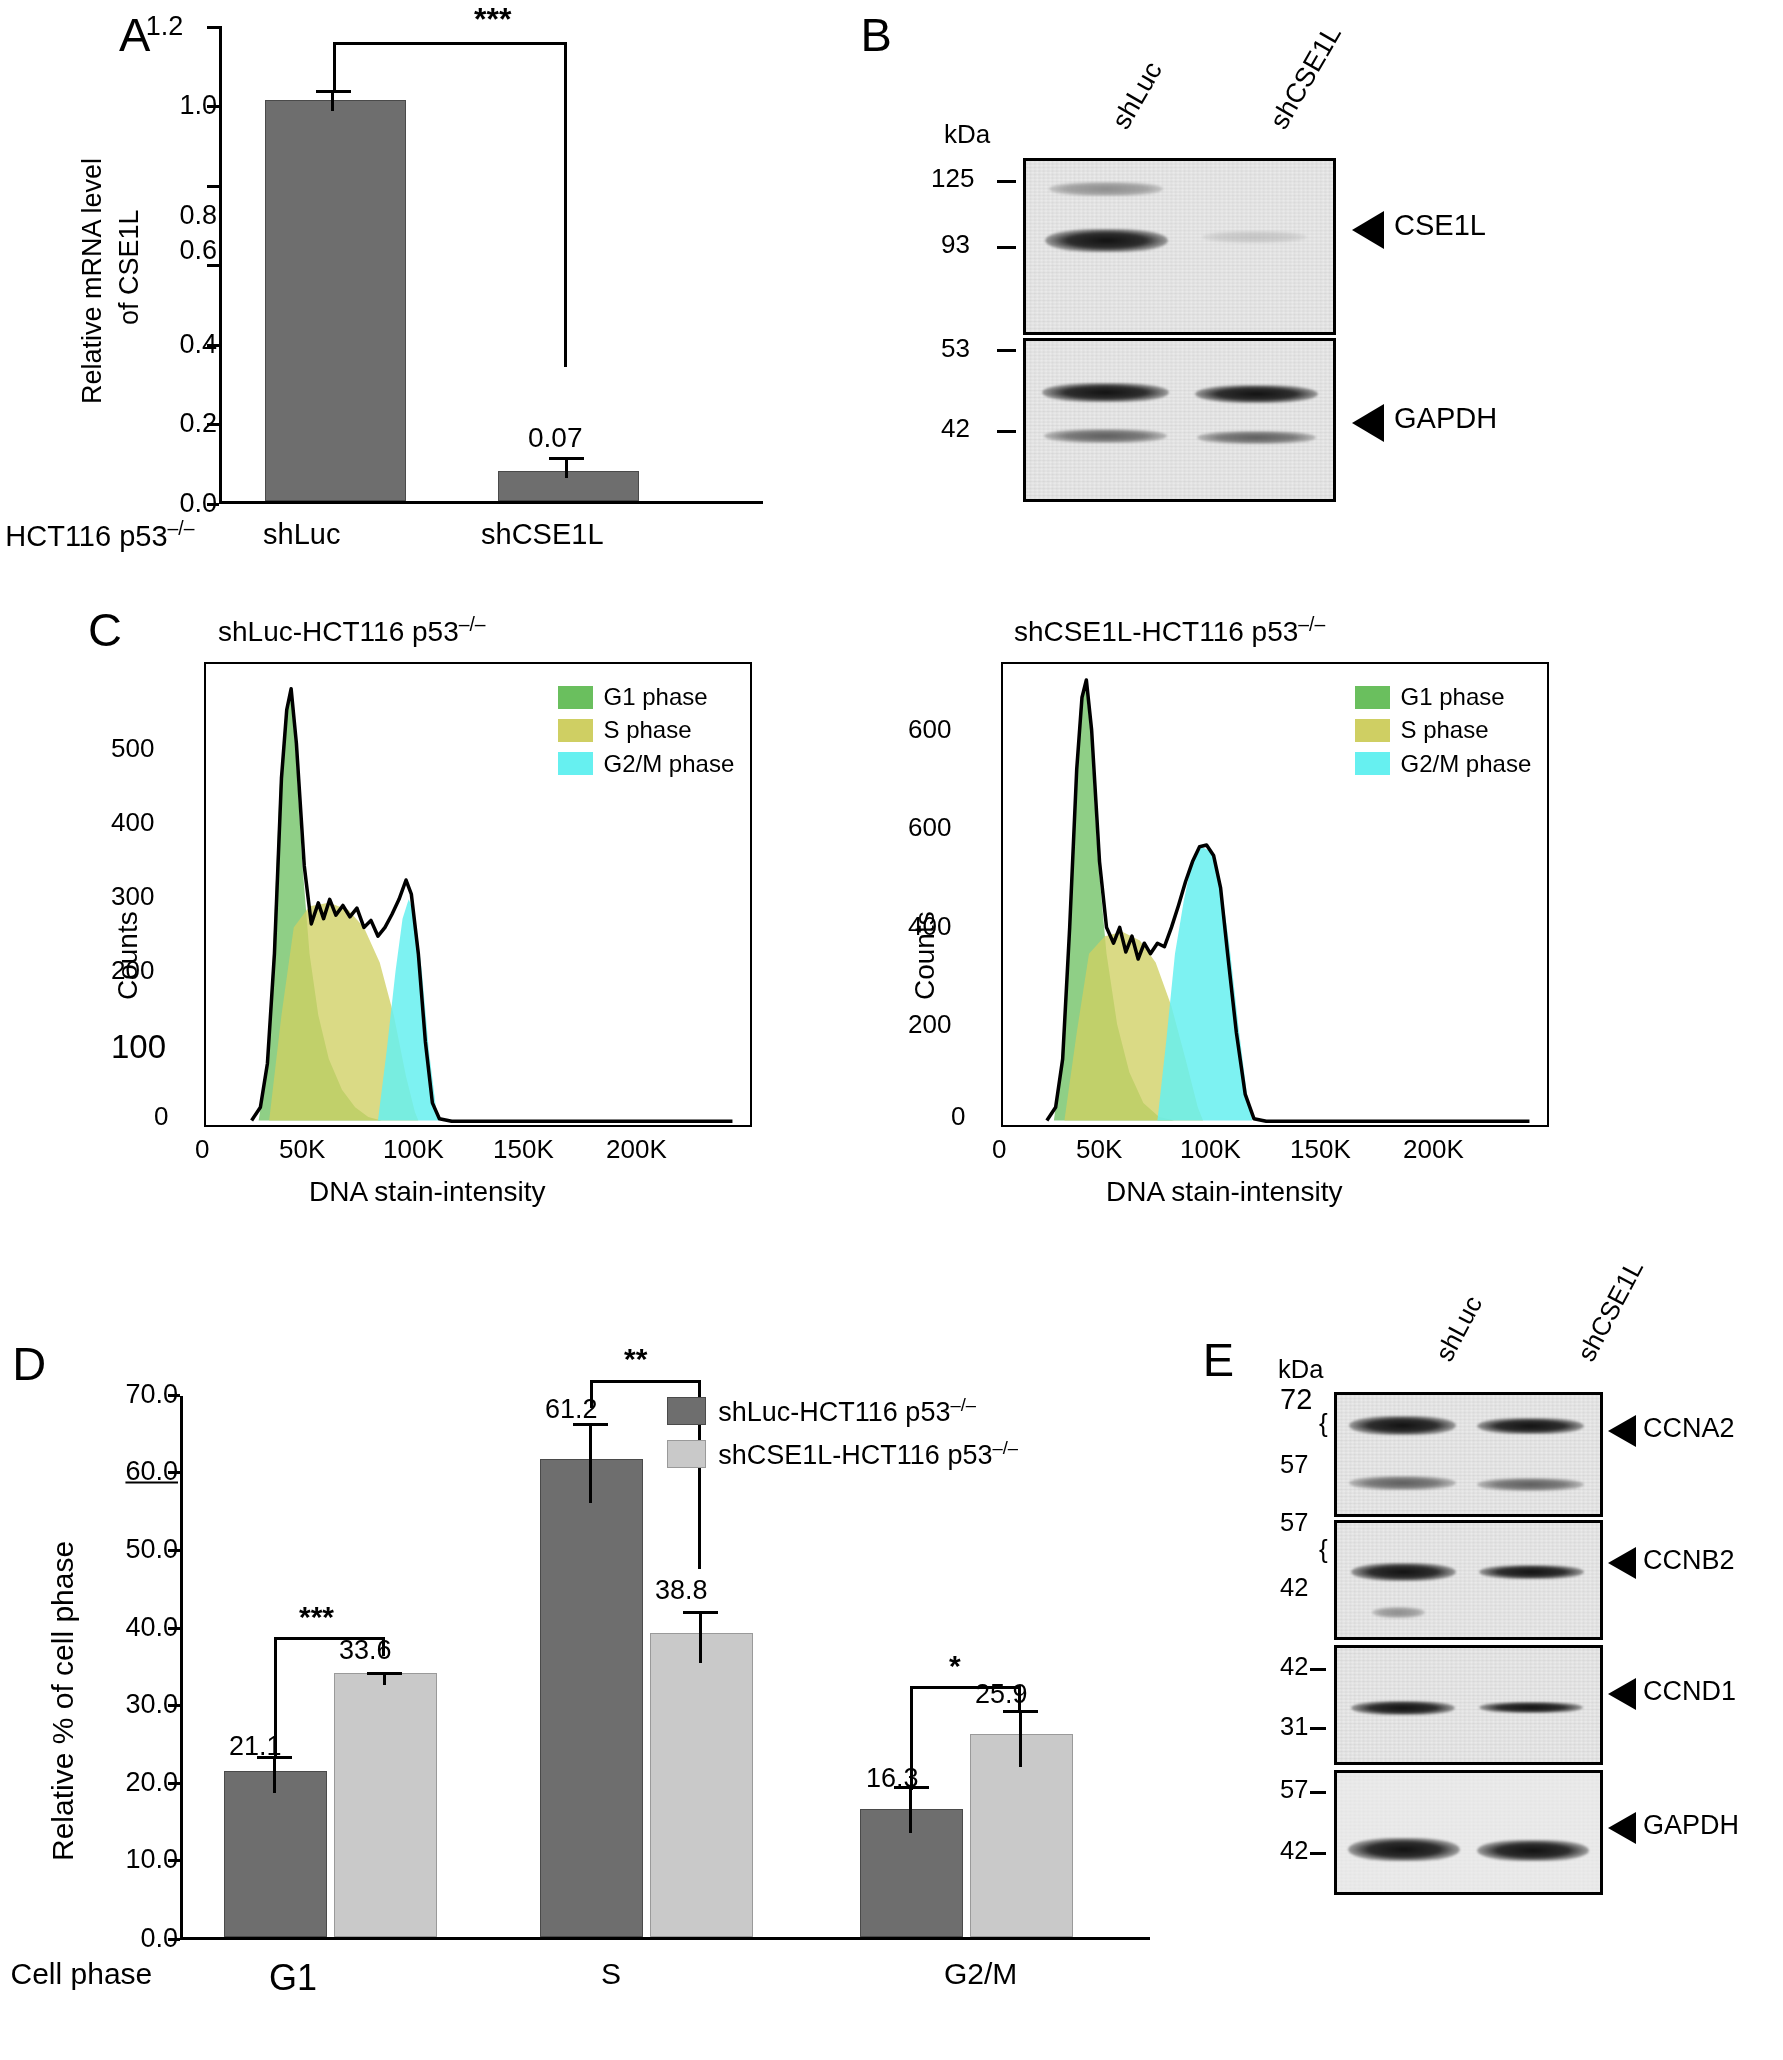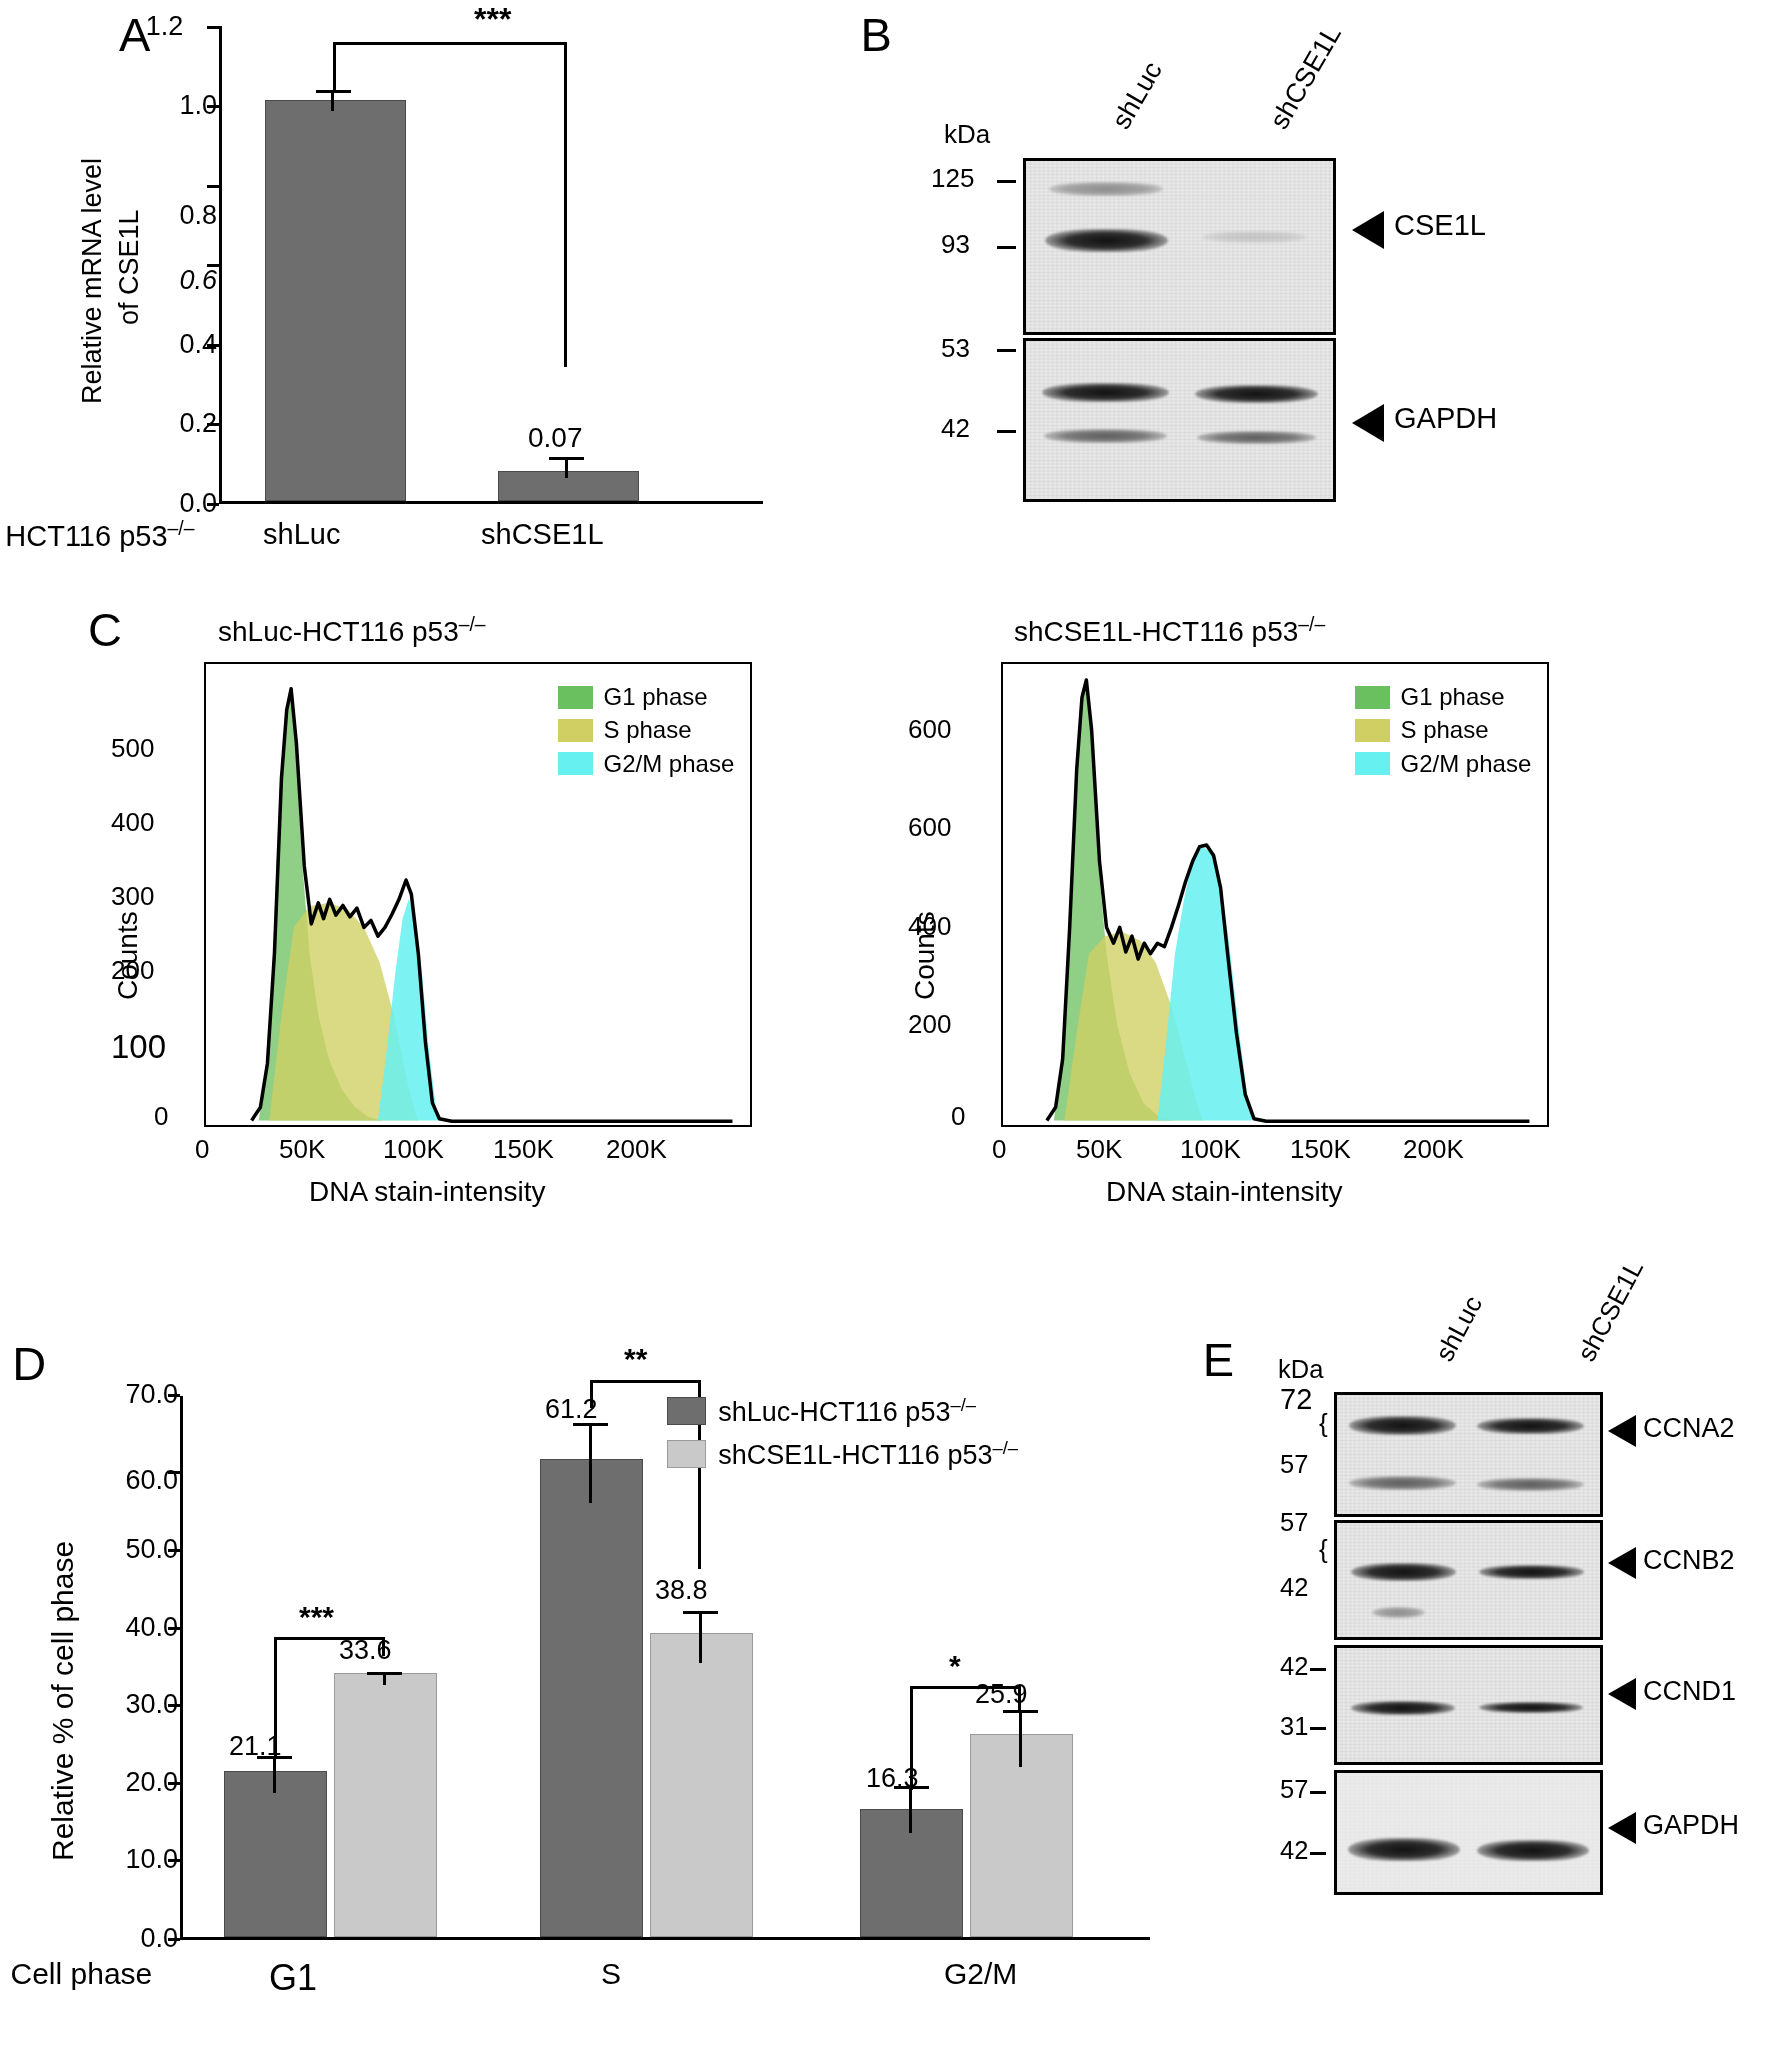--- a/index.html
+++ b/index.html
@@ -114,21 +114,21 @@
     <div class="yaxis"></div>
     <div class="xaxis"></div>
 
     <div class="tick" style="top:477px;"></div>
     <div class="ylabel-a" style="top:477px;">0.0</div>
     <div class="tick" style="top:397px;"></div>
     <div class="ylabel-a" style="top:397px;">0.2</div>
     <div class="tick" style="top:318px;"></div>
     <div class="ylabel-a" style="top:318px;">0.4</div>
     <div class="tick" style="top:238px;"></div>
-    <div class="ylabel-a" style="top:254px;font-style:italic;">0.6</div>
+    <div class="ylabel-a" style="top:224px;">0.6</div>
     <div class="tick" style="top:159px;"></div>
     <div class="ylabel-a" style="top:159px;margin-top:30px;">0.8</div>
     <div class="tick" style="top:79px;"></div>
     <div class="ylabel-a" style="top:79px;">1.0</div>
     <div class="tick" style="top:0px;"></div>
     <div class="ylabel-a" style="top:0px;text-align:center;">1.2</div>
 
     <div class="barA" style="left:46px; bottom:2.6px; width:139px; height:399px;"></div>
     <div class="errbar" style="left:112px; bottom:393px; width:2.6px; height:19.3px;"></div>
     <div class="errbar" style="left:97px; bottom:411px; width:35px; height:2.6px;"></div>
@@ -302,21 +302,21 @@
     <div class="ylabD" style="top:463px;">10.0</div>
     <div class="tickD" style="top:386px;"></div>
     <div class="ylabD" style="top:386px;">20.0</div>
     <div class="tickD" style="top:308px;"></div>
     <div class="ylabD" style="top:308px;">30.0</div>
     <div class="tickD" style="top:231px;"></div>
     <div class="ylabD" style="top:231px;">40.0</div>
     <div class="tickD" style="top:153px;"></div>
     <div class="ylabD" style="top:153px;">50.0</div>
     <div class="tickD" style="top:75px;"></div>
-    <div class="ylabD" style="top:84px;">60.0</div>
+    <div class="ylabD" style="top:75px;text-decoration:underline;">60.0</div>
     <div class="tickD" style="top:-1.8px;"></div>
     <div class="ylabD" style="top:-1.8px;">70.0</div>
 
     <div class="barD dark" style="left:44px; bottom:2.6px; width:101px; height:164px;"></div>
     <div class="errbar" style="left:93px; bottom:147px; width:2.6px; height:35px;"></div>
     <div class="errbar" style="left:77px; bottom:181px; width:35px; height:2.6px;"></div>
     <div class="txt" style="left:49px; top:335px; font-size:27px;">21.1</div>
 
     <div class="barD light" style="left:154px; bottom:2.6px; width:101px; height:262px;"></div>
     <div class="errbar" style="left:203px; bottom:255px; width:2.6px; height:12.3px;"></div>

